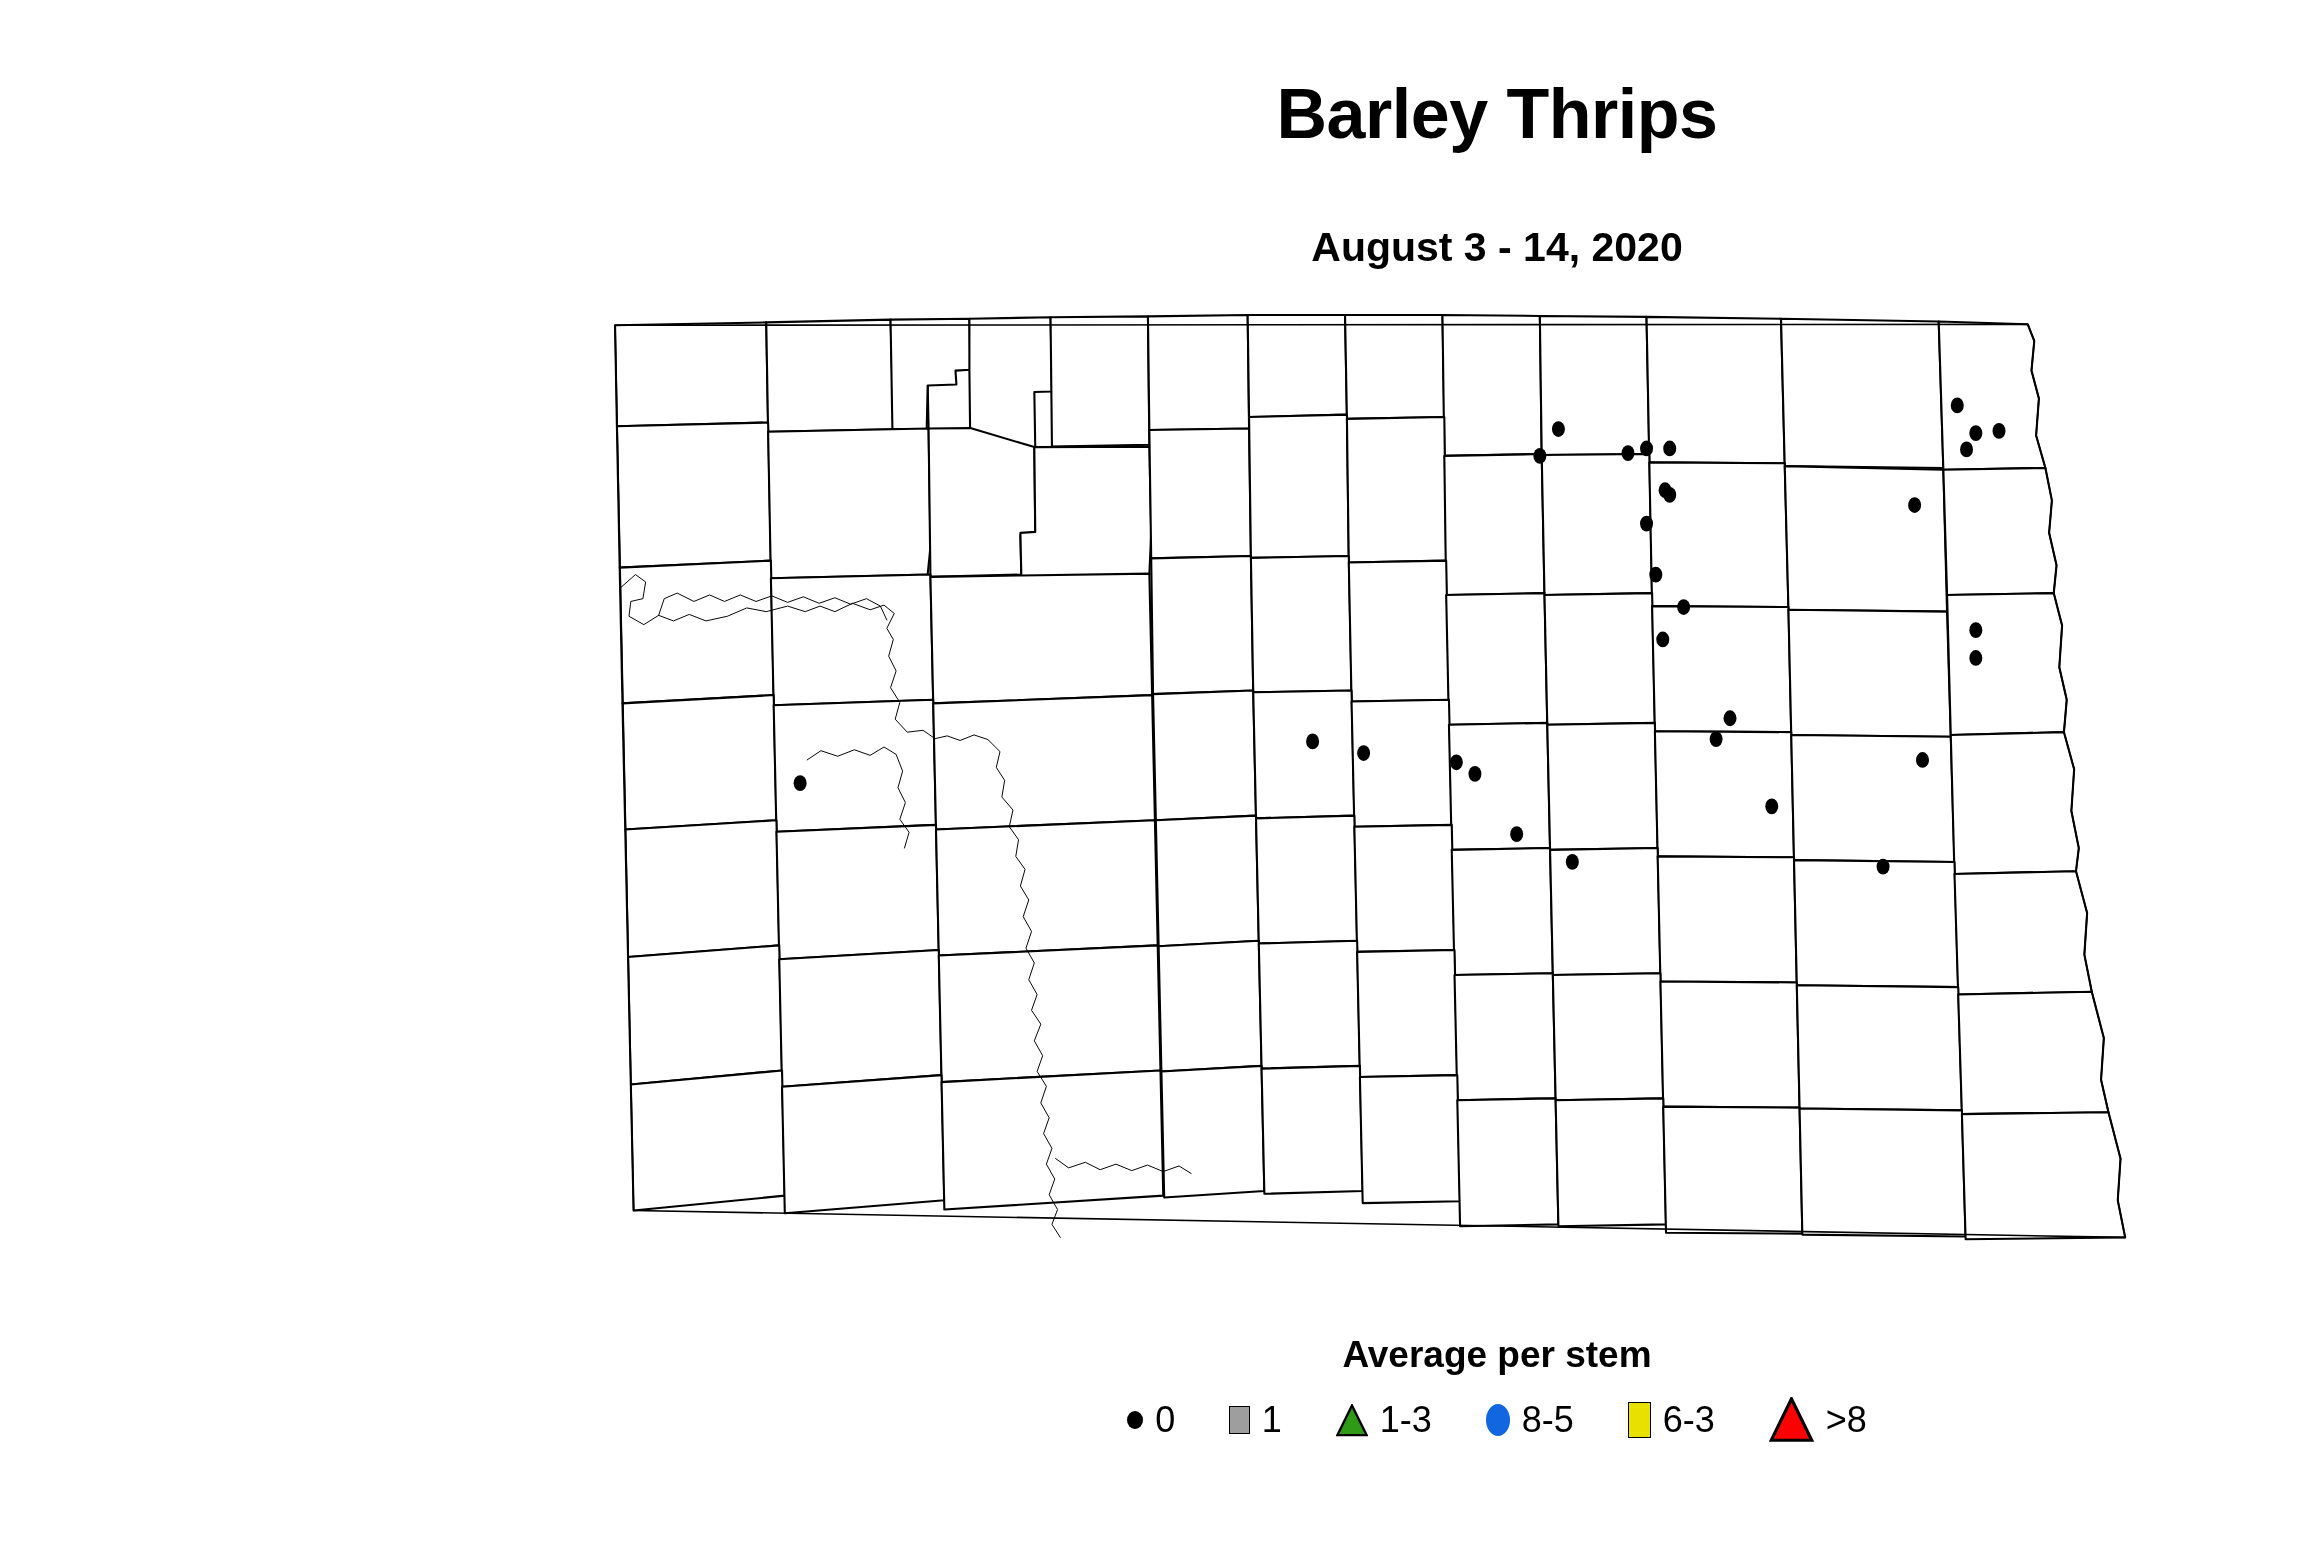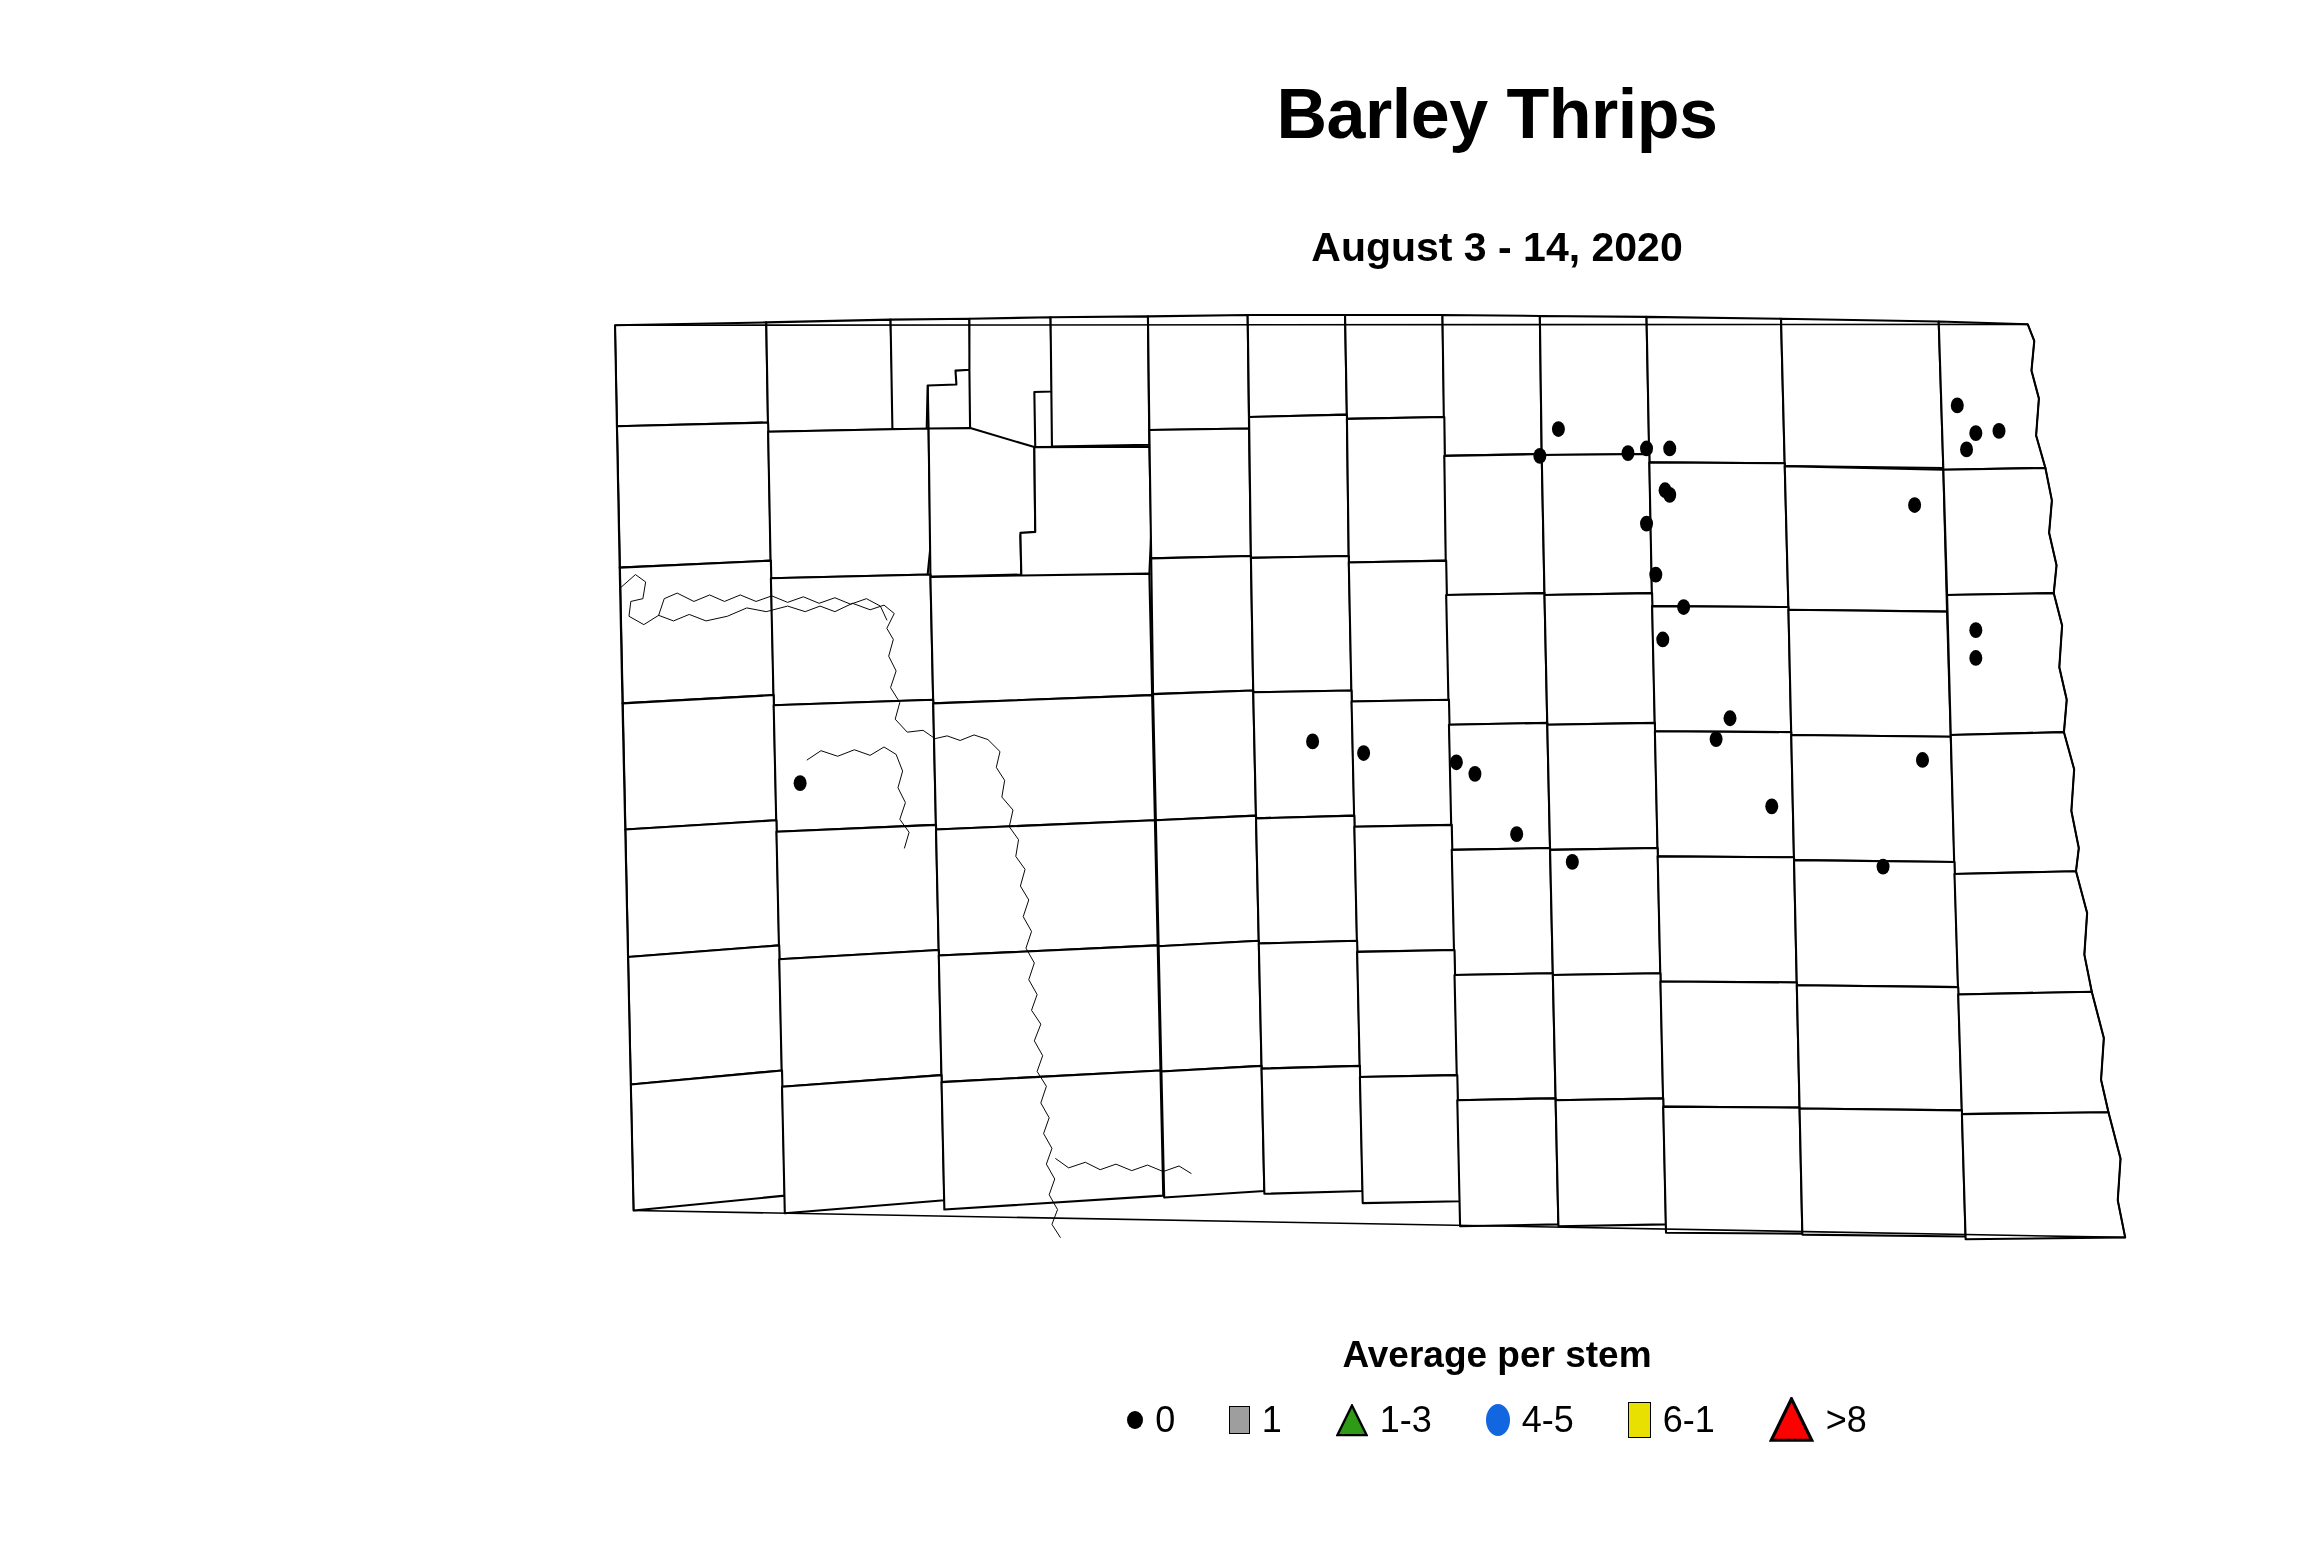--- a/index.html
+++ b/index.html
@@ -241,26 +241,26 @@
         <span class="tri-wrap">
           <svg width="32" height="33" viewBox="0 0 70 72" aria-hidden="true">
             <polygon points="35,3 67,68 3,68" fill="#2E9A16" stroke="#000" stroke-width="5"></polygon>
           </svg>
         </span>
         <span class="legend-label">1-3</span>
       </div>
 
       <div class="legend-item">
         <span class="swatch sw-circle-blue"></span>
-        <span class="legend-label">4-5</span>
+        <span class="legend-label">8-5</span>
       </div>
 
       <div class="legend-item">
         <span class="swatch sw-square-yellow"></span>
-        <span class="legend-label">6-1</span>
+        <span class="legend-label">6-3</span>
       </div>
 
       <div class="legend-item">
         <span class="tri-wrap">
           <svg width="45" height="46" viewBox="0 0 96 100" aria-hidden="true">
             <polygon points="48,4 92,94 4,94" fill="#FF0000" stroke="#000" stroke-width="7"></polygon>
           </svg>
         </span>
         <span class="legend-label">&gt;8</span>
       </div>

